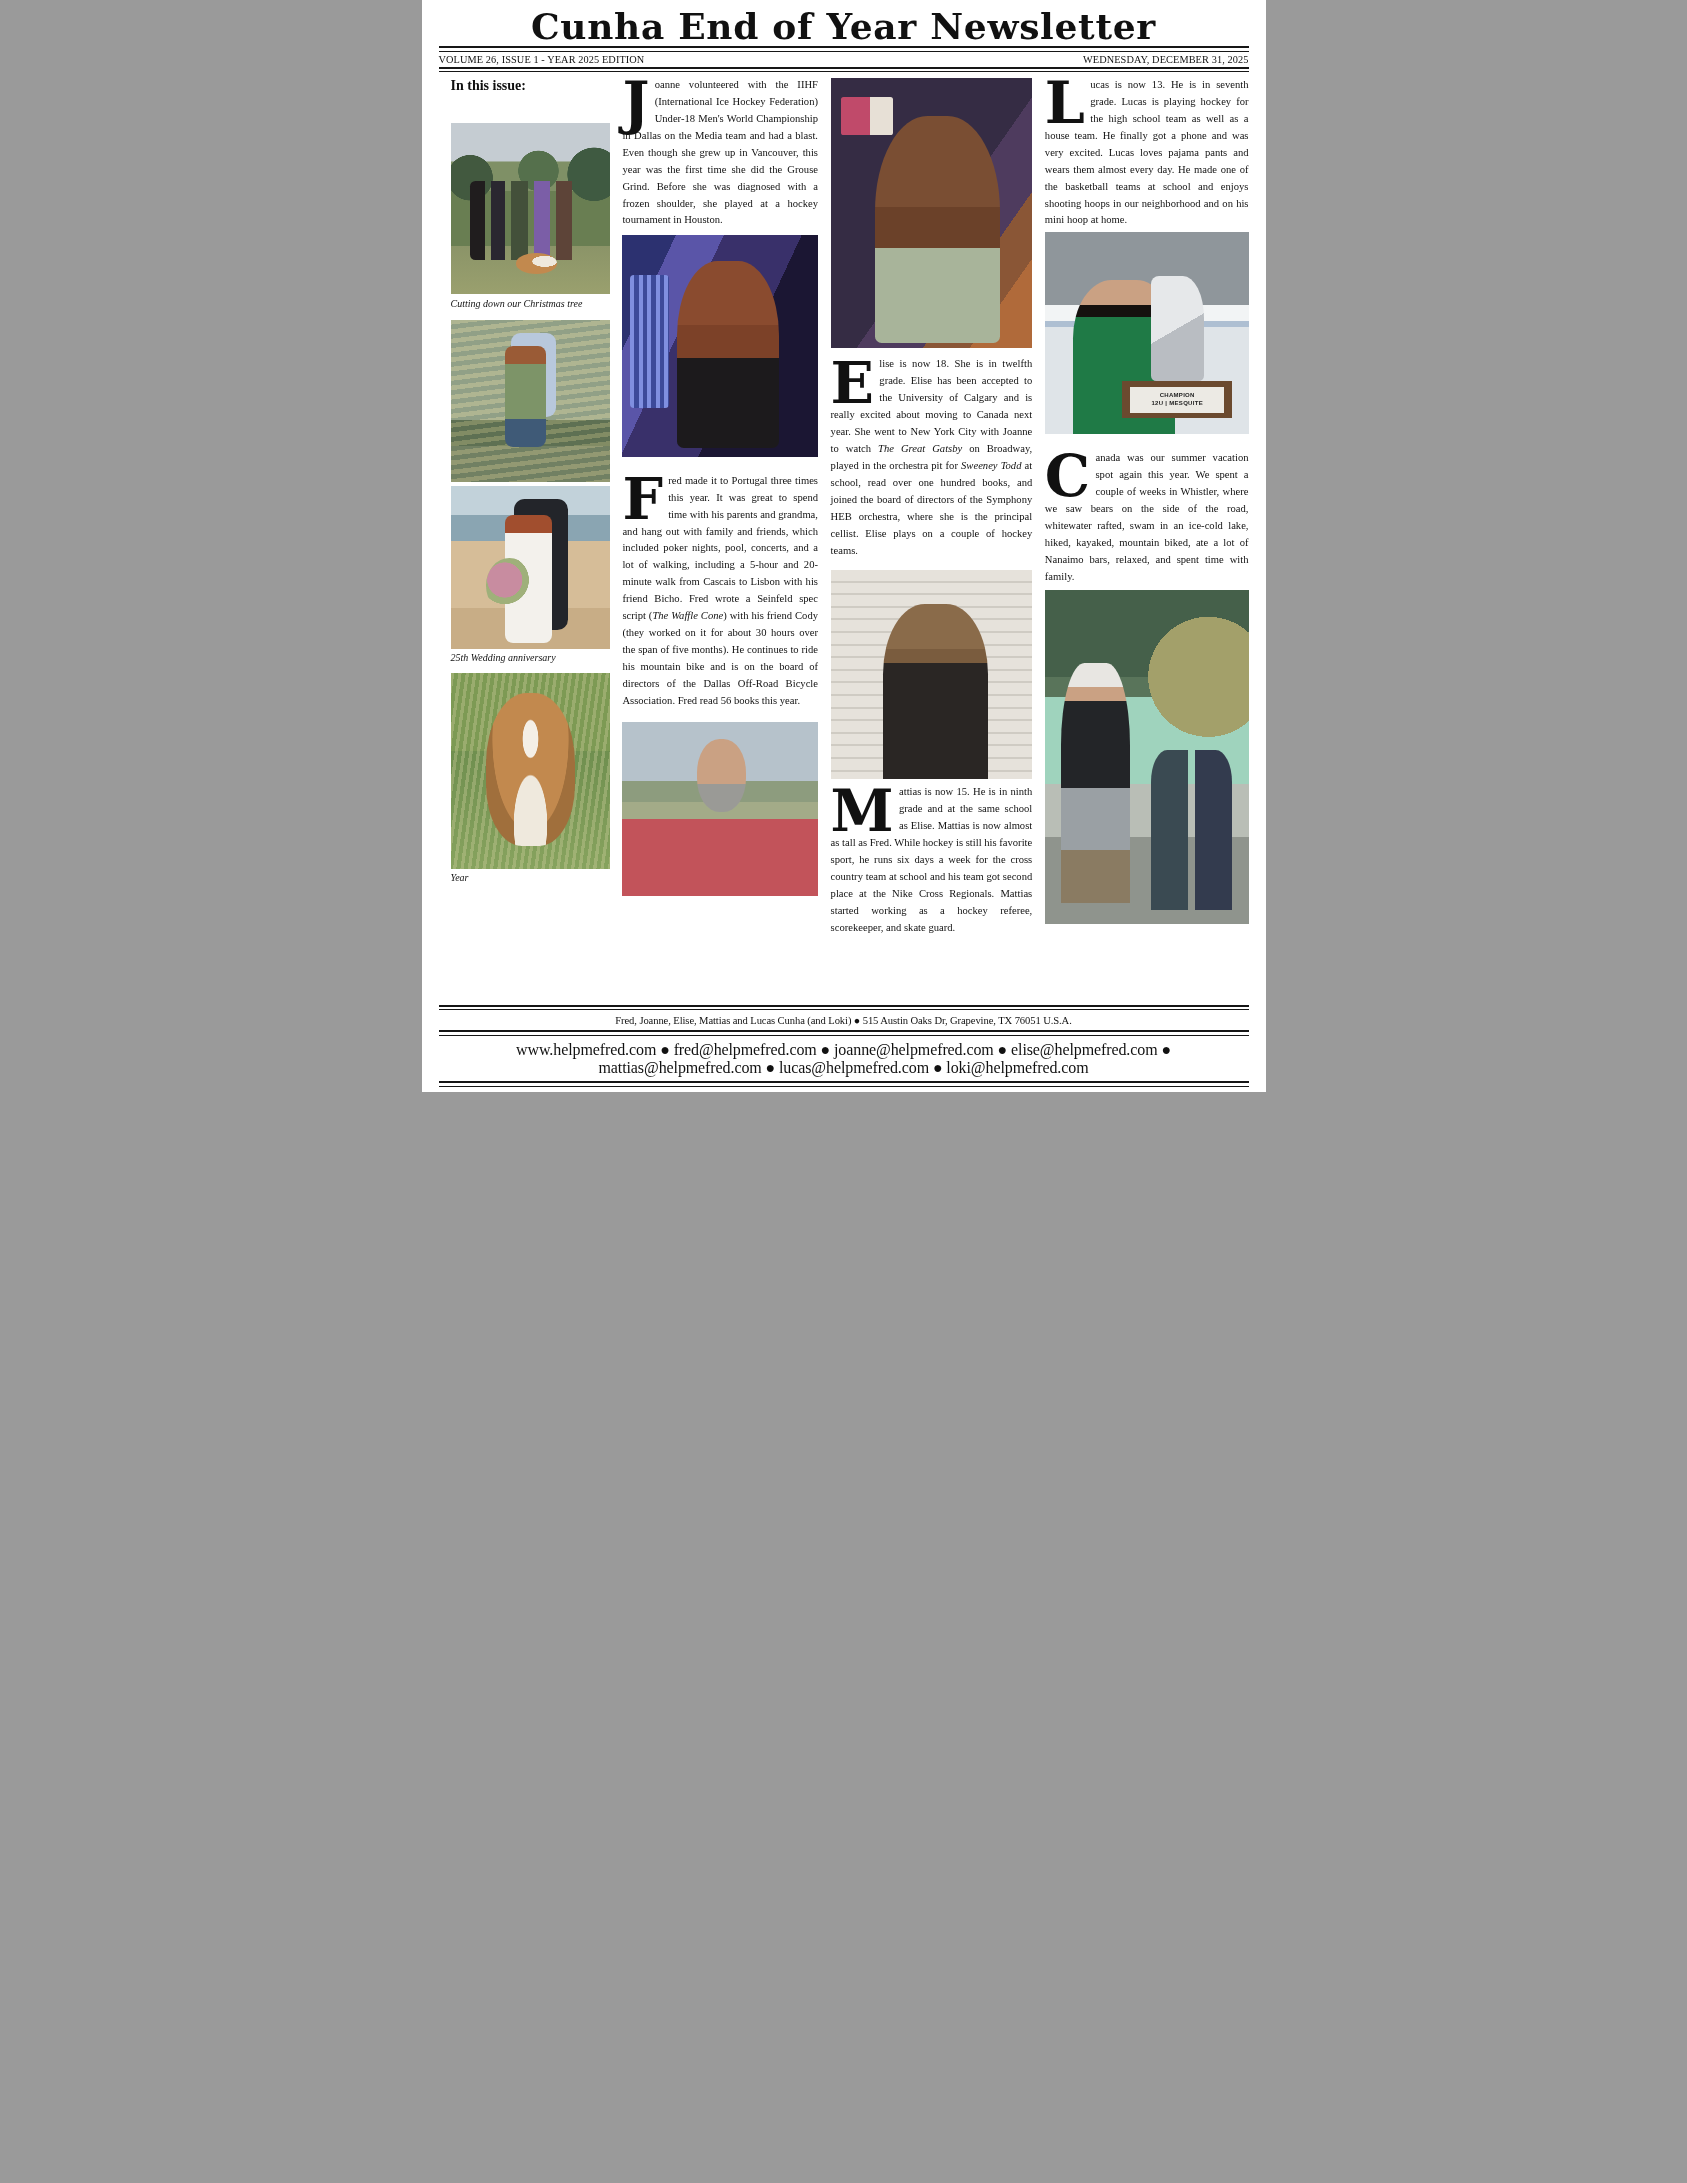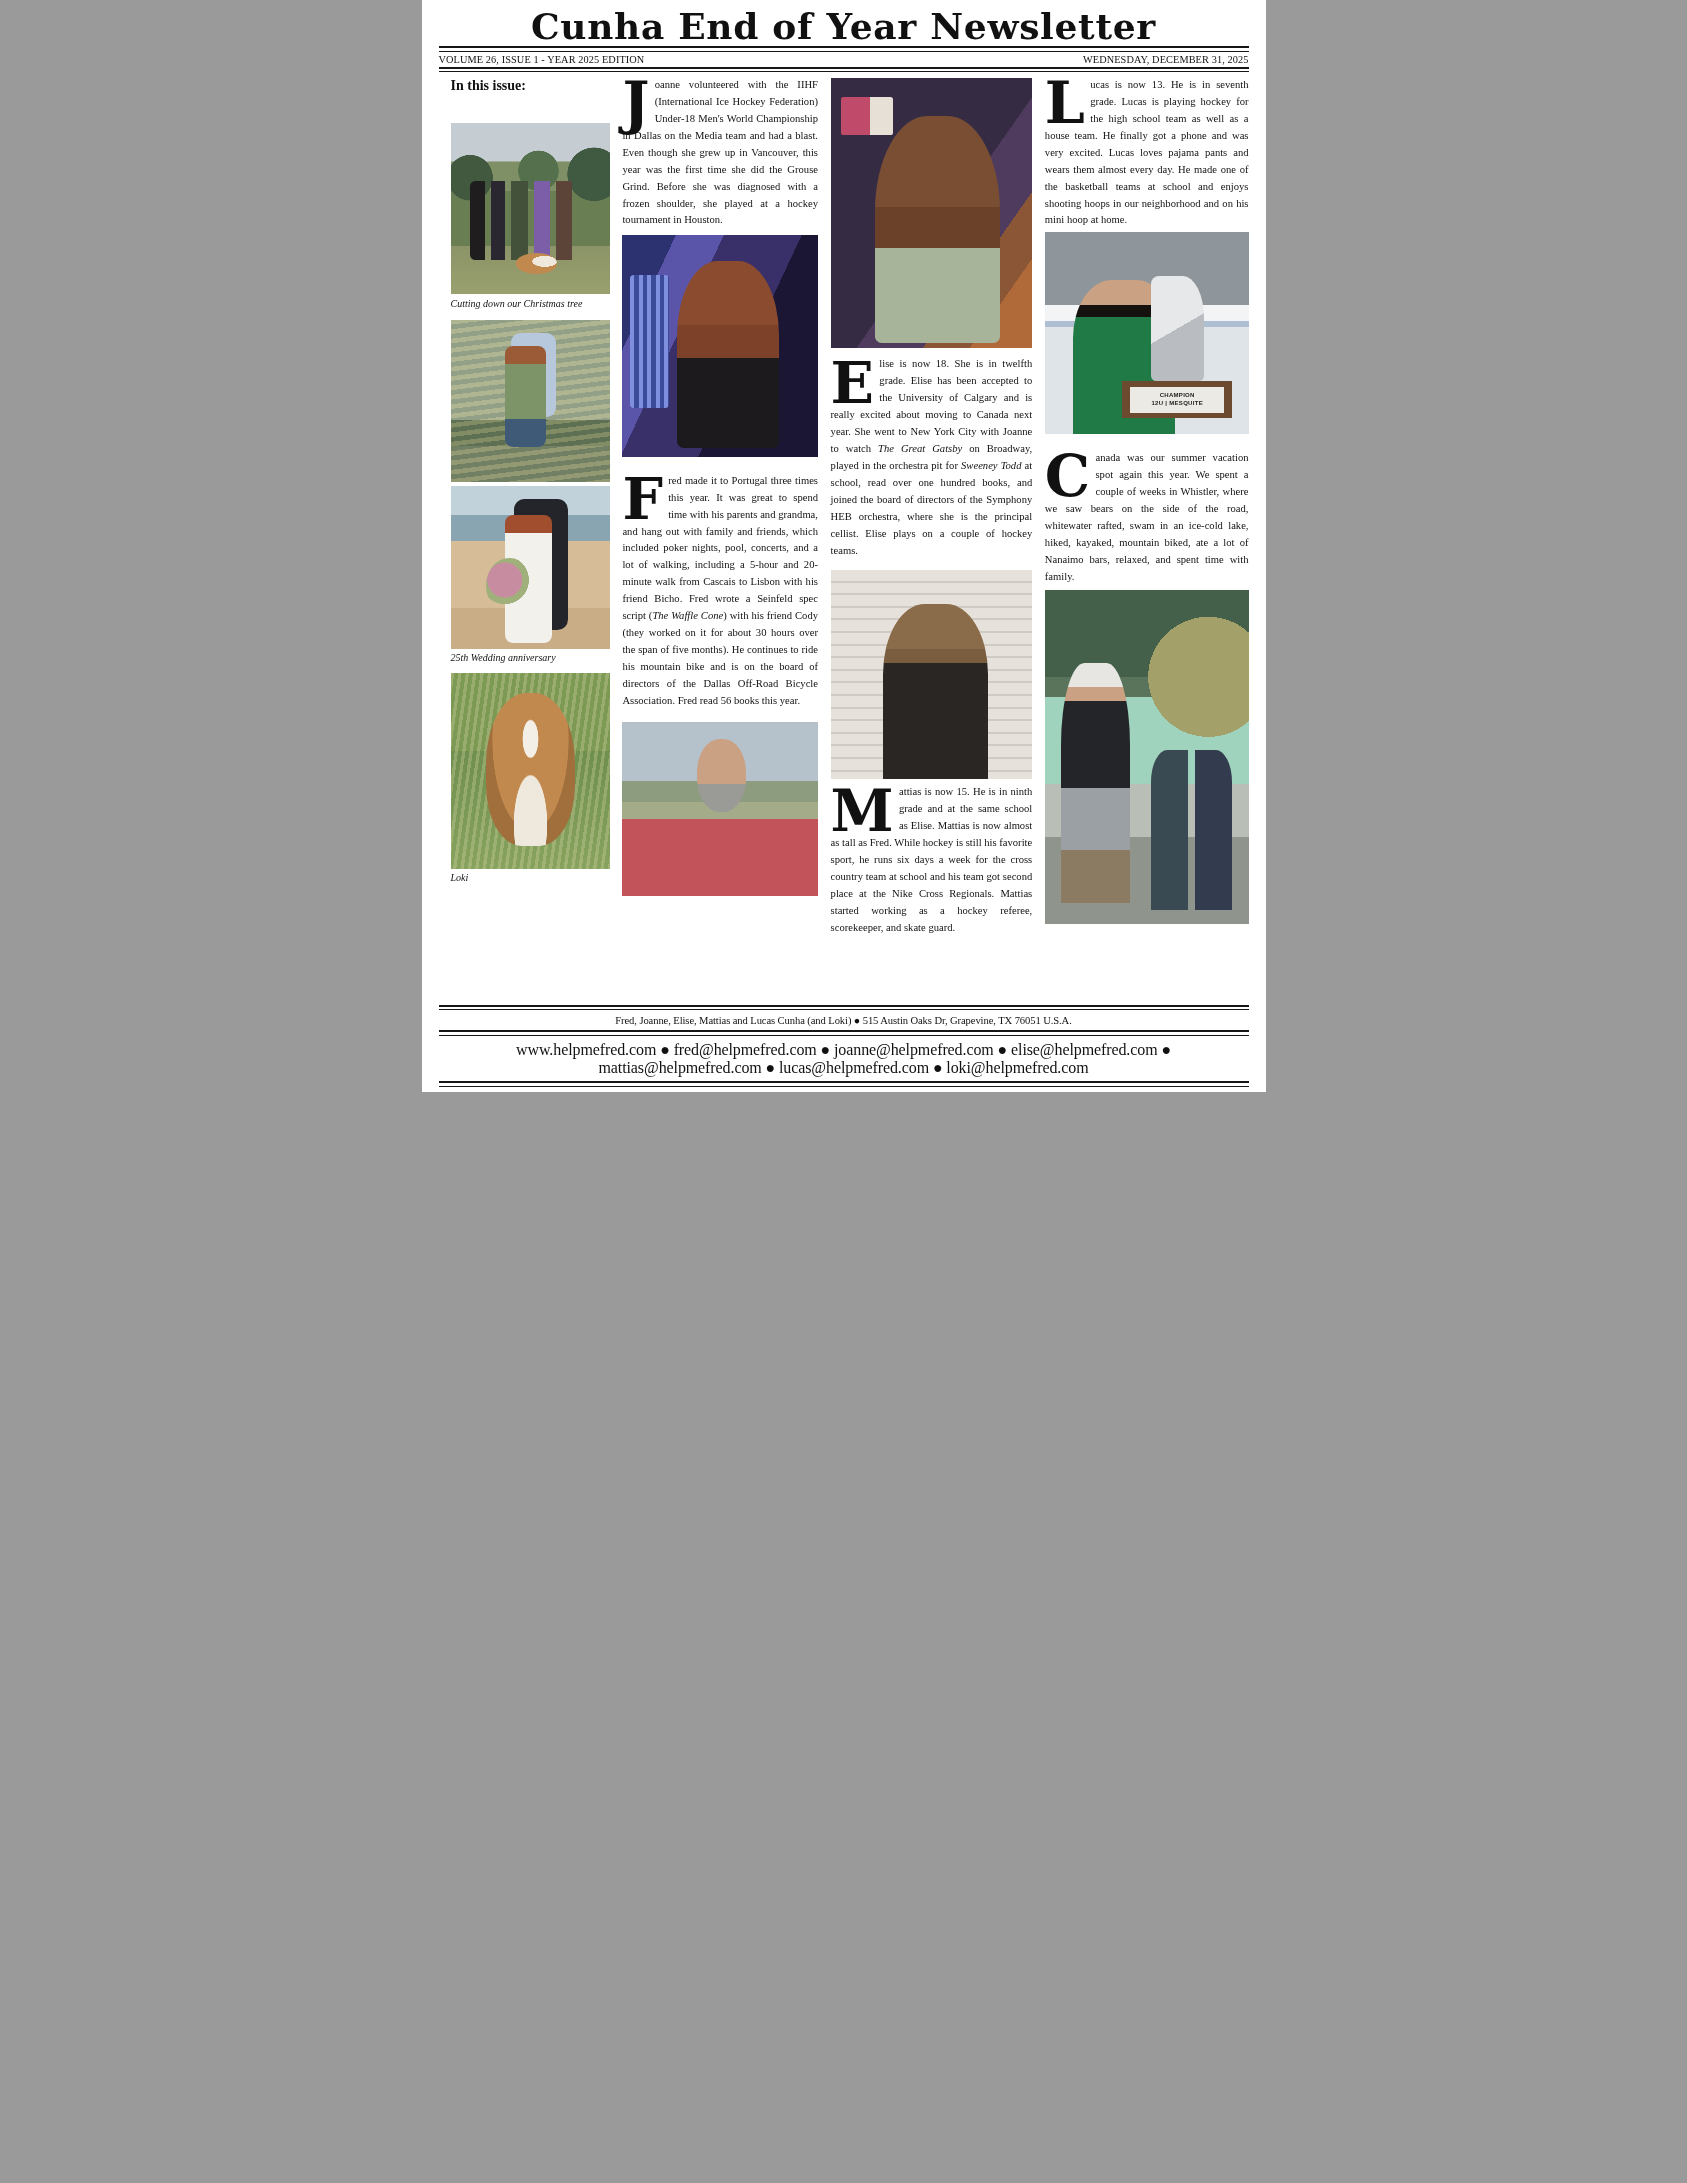--- a/index.html
+++ b/index.html
@@ -157,21 +157,21 @@
       <div class="photo photo-wedding">
         <div class="fig wd-groom"></div>
         <div class="fig wd-bride"></div>
         <div class="fig wd-bouquet"></div>
       </div>
       <div class="caption">25th Wedding anniversary</div>
 
       <div class="photo photo-loki">
         <div class="fig loki-dog"></div>
       </div>
-      <div class="caption">Loki</div>
+      <div class="caption">Year</div>
     </div>
 
     <div class="col">
       <p class="story">
         <span class="dropcap">J</span><span><span>oanne volunteered with the IIHF (International Ice Hockey Federation) Under-18 Men's World Championship in Dallas on the Media team and had a blast. Even though she grew up in Vancouver, this year was the first time she did the Grouse Grind. Before she was diagnosed with a frozen shoulder, she played at a hockey tournament in Houston.</span></span>
       </p>
 
       <div class="photo photo-joanne">
         <div class="fig jn-curtain"></div>
         <div class="fig jn-person"></div>

